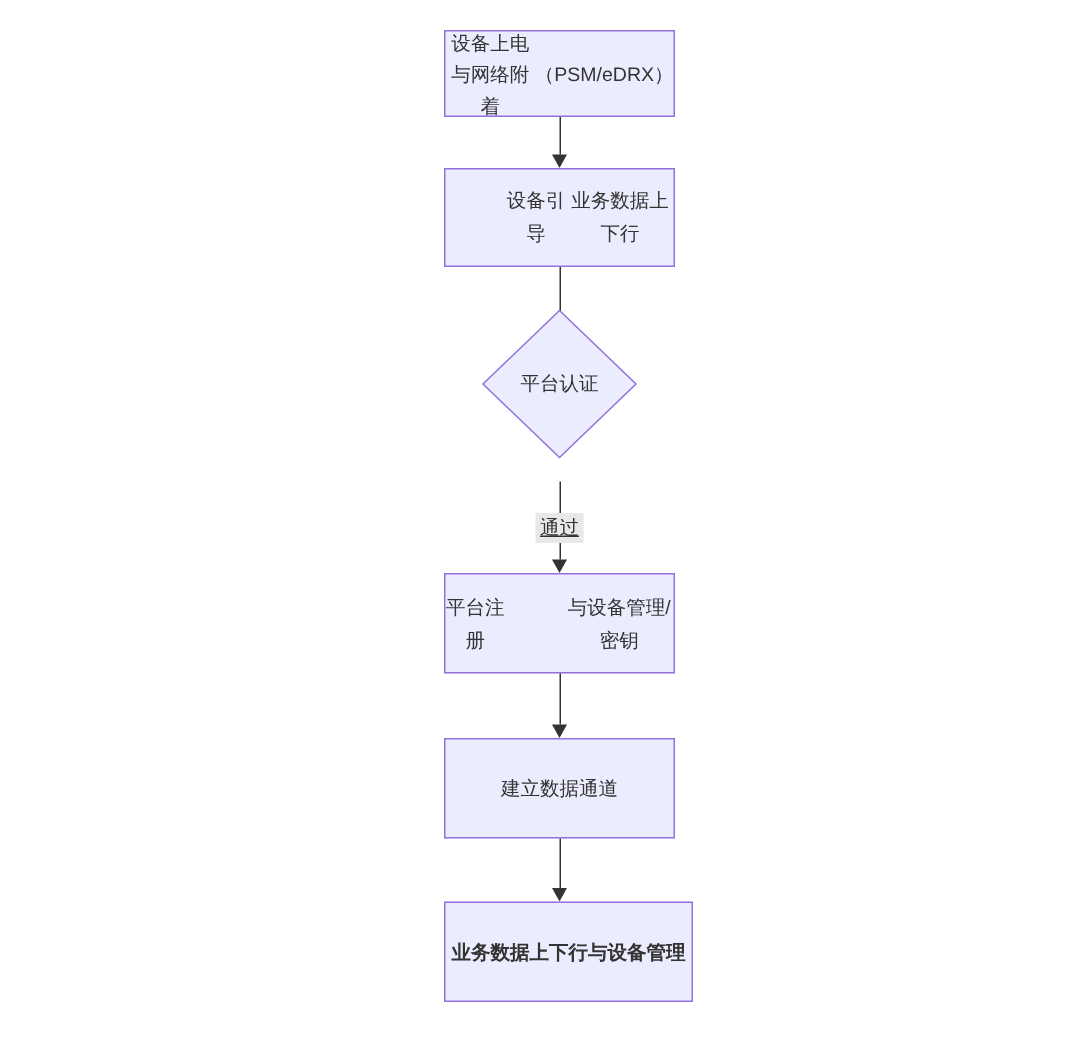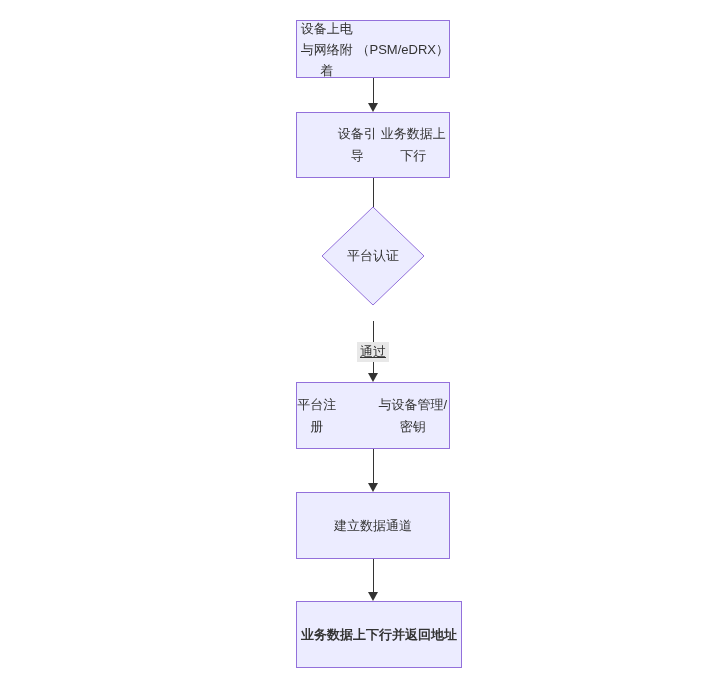--- a/index.html
+++ b/index.html
@@ -148,16 +148,16 @@
     <span>建立数据通道</span>
   </div>
 
   <div class="arrow arrow-ef">
     <div class="shaft"></div>
     <div class="head"></div>
   </div>
 
   <div class="flow-node node-f">
     <span>业务数据上下行</span>
-    <span>并返回地址</span>
+    <span>与设备管理</span>
   </div>
 
 </div>
 
 </body></html>

